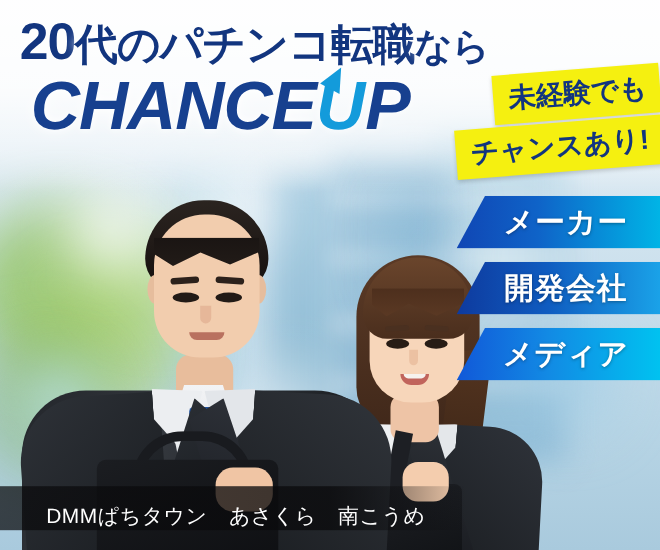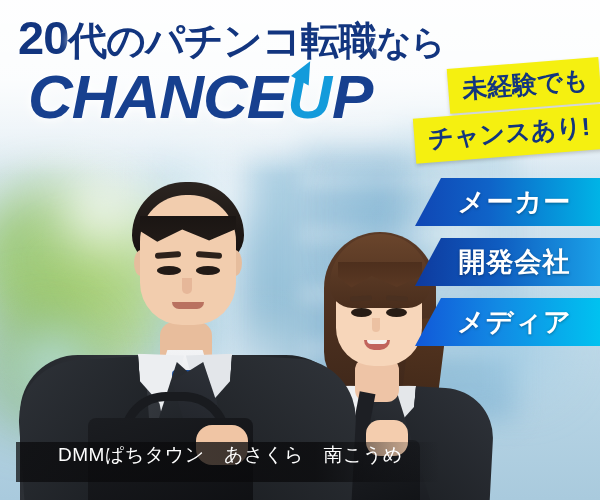--- a/index.html
+++ b/index.html
@@ -201,23 +201,23 @@
     text-shadow:0 1px 3px rgba(0,0,0,.35);padding-left:14px;
   }
   .cat-0{background:linear-gradient(90deg,#1046b4 0%,#0f63c8 40%,#00b4e6 100%);}
   .cat-1{background:linear-gradient(90deg,#4618e0 0%,#3b45e2 45%,#2f86e8 100%);}
   .cat-2{background:linear-gradient(90deg,#0e3a9e 0%,#0f5cc0 45%,#1aa2e8 100%);}
   .cat-3{background:linear-gradient(90deg,#6a1fd8 0%,#5a48e8 45%,#4aa0f0 100%);}
   .cat-4{background:linear-gradient(90deg,#1158d8 0%,#128ae4 45%,#00c2f0 100%);}
 
   
   .caption{
-    position:absolute;left:16px;bottom:18px;width:544px;height:40px;z-index:8;
+    position:absolute;left:0;bottom:18px;width:544px;height:40px;z-index:8;
     background:linear-gradient(90deg,rgba(10,10,12,.72) 0%,rgba(10,10,12,.78) 55%,rgba(10,10,12,0) 78%);
-    display:flex;align-items:flex-start;
+    display:flex;align-items:flex-end;
   }
   .caption span{color:#fff;font-size:19px;padding-left:42px;white-space:nowrap;letter-spacing:.5px;}
 </style>
 </head>
 <body>
 
 <div id="banner">
 
   <div class="bg">
     <div class="bg-sky"></div>

